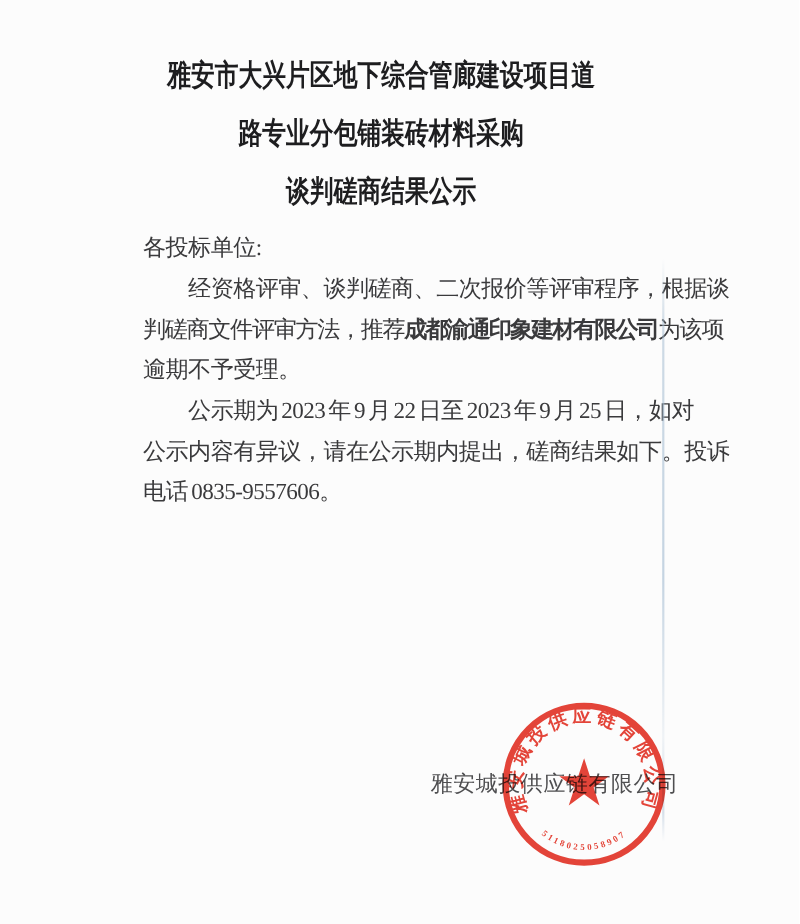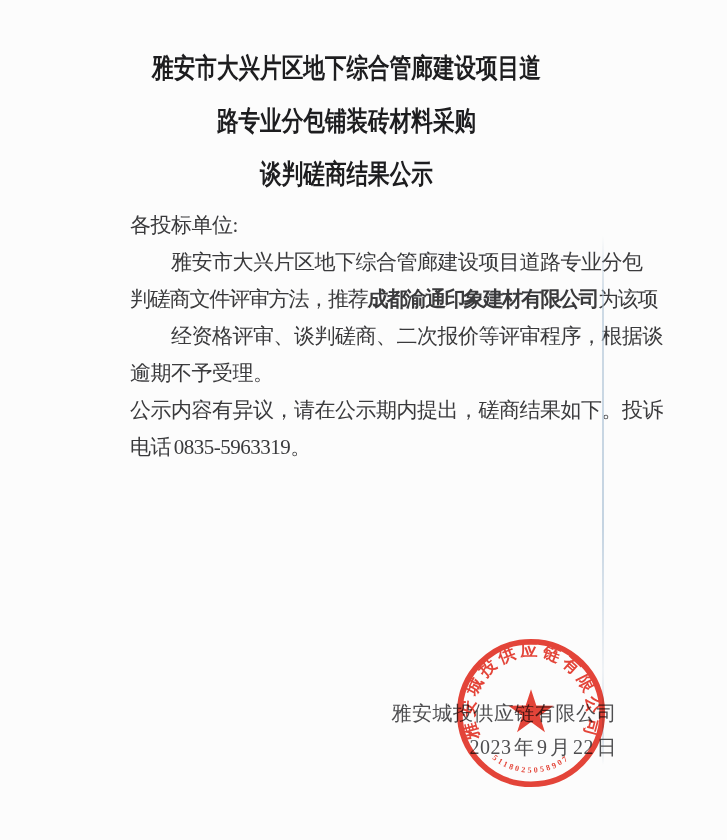--- a/index.html
+++ b/index.html
@@ -96,35 +96,34 @@
 
   <div class="title-block">
     <div class="title-line">雅安市大兴片区地下综合管廊建设项目道</div>
     <div class="title-line">路专业分包铺装砖材料采购</div>
     <div class="title-line">谈判磋商结果公示</div>
   </div>
 
   <div class="body-text">
     <div class="line">各投标单位:</div>
 
-    <div class="line indent">雅安市大兴片区地下综合管廊建设项目道路专业分包</div>
 
+    <div class="line indent">经资格评审、谈判磋商、二次报价等评审程序，根据谈</div>
     <div class="line tight"><span>判磋商文件评审方法，推荐</span><span class="co-bold">成都渝通印象建材有限公司</span><span>为该项</span></div>
-    <div class="line indent">经资格评审、谈判磋商、二次报价等评审程序，根据谈</div>
     <div class="line">逾期不予受理。</div>
 
+    <div class="line indent">公示期为 2023 年 9 月 22 日至 2023 年 9 月 25 日，如对</div>
     <div class="line">公示内容有异议，请在公示期内提出，磋商结果如下。投诉</div>
-    <div class="line">电话 0835-5963319。</div>
+    <div class="line">电话 0835-9557606。</div>
   </div>
 
   <div class="fold-line"></div>
 
   <div class="signature">
     <div>雅安城投供应链有限公司</div>
-    <div>2023 年 9 月 22 日</div>
   </div>
 
   <div class="seal">
     <svg viewBox="0 0 160 160">
       <circle cx="80" cy="80" r="75" fill="none" stroke-width="6" stroke="#e5392c"></circle>
       <polygon points="80,55 85.6,72.2 103.8,72.3 89.1,83 94.7,100.2 80,89.6 65.3,100.2 70.9,83 56.2,72.3 74.4,72.2" fill="#e5392c"></polygon>
       <path id="sealArcTop" d="M 27.03 108.17 A 60 60 0 1 1 132.97 108.17" fill="none"></path>
       <path id="sealArcBottom" d="M 30.4 118.8 A 63 63 0 0 0 129.6 118.8" fill="none"></path>
       <text font-size="18" font-weight="bold" letter-spacing="4" text-anchor="middle" fill="#e5392c"><textPath href="#sealArcTop" startOffset="50%">雅安城投供应链有限公司</textPath></text>
       <text font-size="8.5" font-weight="bold" letter-spacing="2.6" text-anchor="middle" fill="#e5392c"><textPath href="#sealArcBottom" startOffset="50%">5118025058907</textPath></text>

